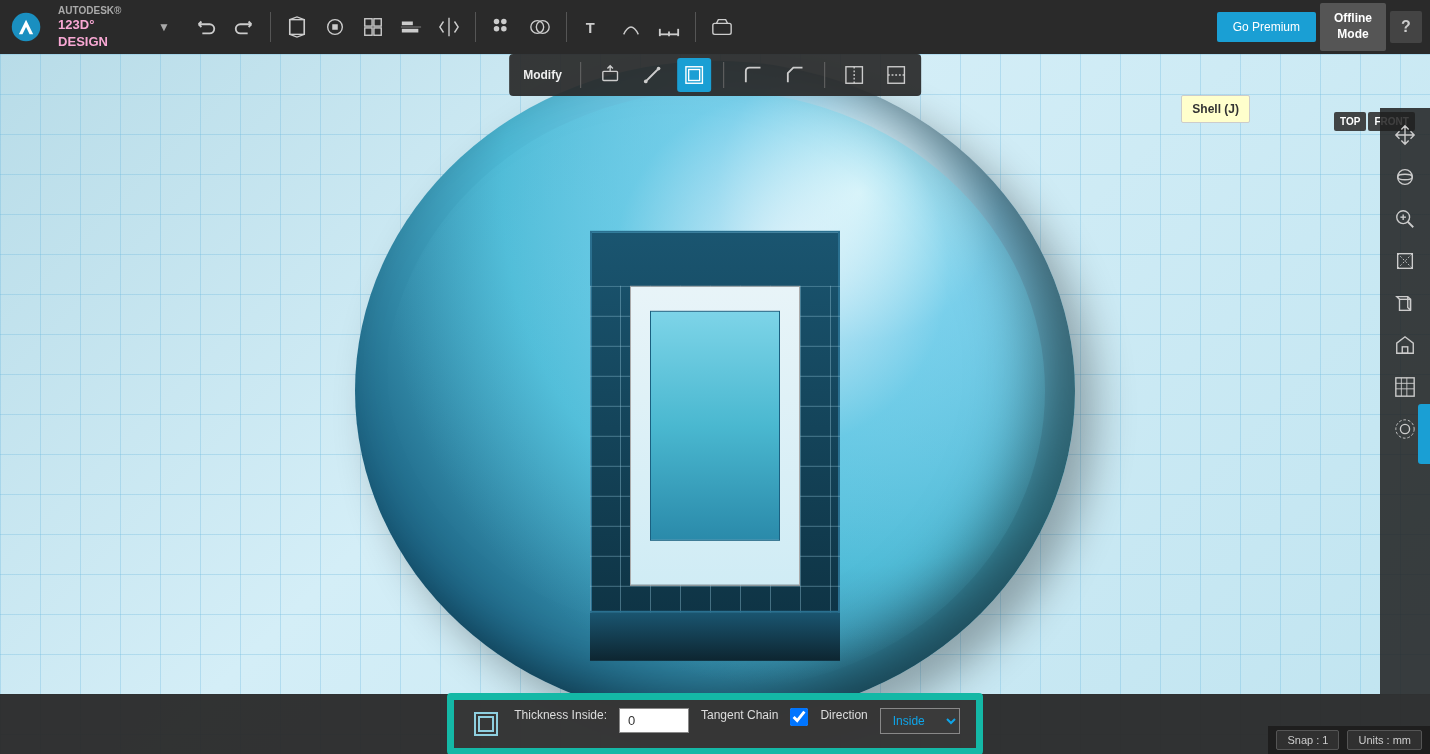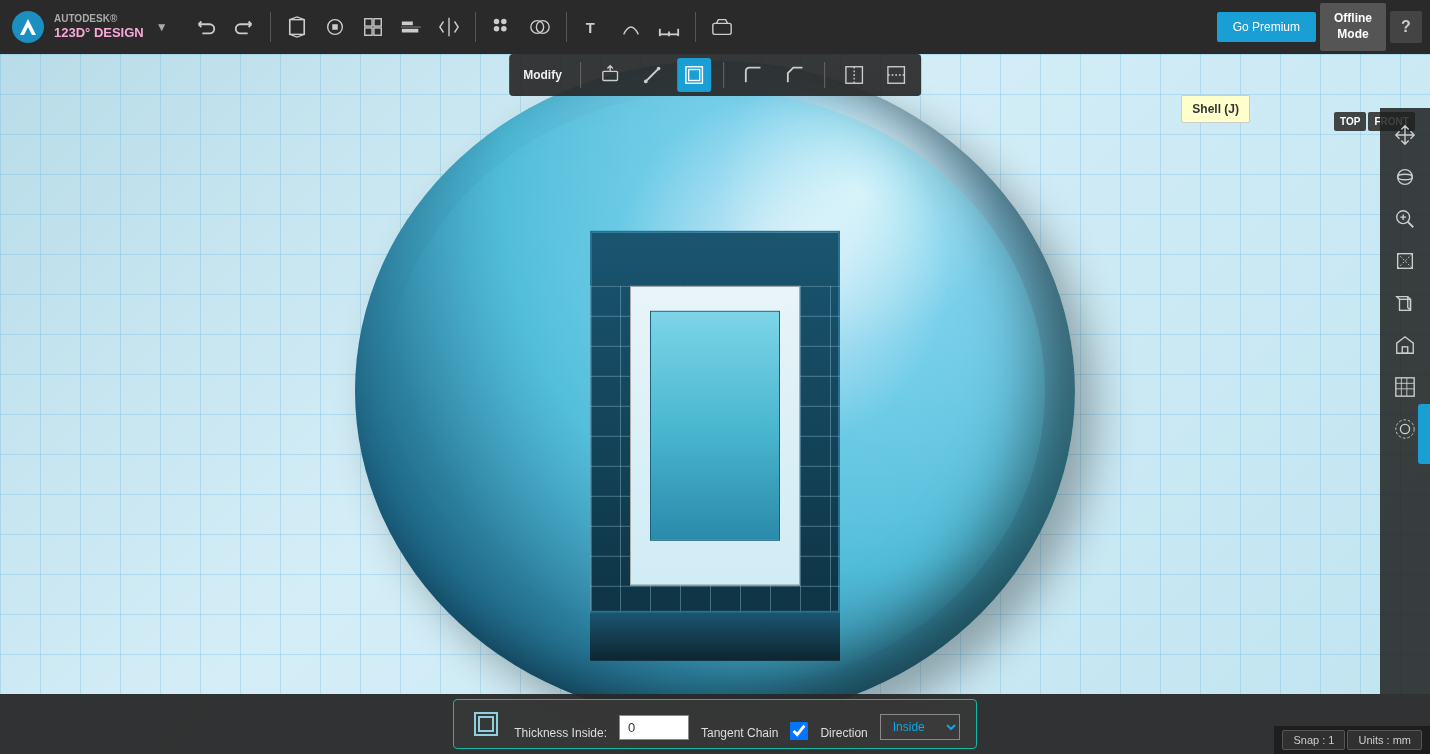--- a/index.html
+++ b/index.html
@@ -4,21 +4,21 @@
   <style>
     * { margin: 0; padding: 0; box-sizing: border-box; }
     body { width: 1430px; height: 754px; overflow: hidden; background: #c8e8f0; font-family: Arial, sans-serif; position: relative; }
 
     
     #topbar {
       position: absolute; top: 0; left: 0; right: 0; height: 54px;
       background: #2a2a2a; display: flex; align-items: center; z-index: 100;
     }
     #logo-area {
-      width: 180px; height: 54px; background: #2a2a2a; display: flex; align-items: center; padding: 0 10px; gap: 8px;
+      width: 180px; height: 54px; background: #2a2a2a; display: flex; align-items: center; padding: 0 10px; gap: 16px;
     }
     #logo-icon { width: 36px; height: 36px; }
     #logo-text { color: white; font-size: 11px; line-height: 1.3; }
     #logo-text .line1 { font-weight: bold; font-size: 10px; color: #aaa; }
     #logo-text .line2 { font-weight: bold; font-size: 13px; color: #f9a8d4; }
     #logo-dropdown { color: #aaa; font-size: 12px; cursor: pointer; margin-left: 4px; }
 
     #toolbar-main {
       flex: 1; display: flex; align-items: center; gap: 2px; padding: 0 8px;
     }
@@ -173,39 +173,39 @@
     }
 
     
     #bottom-toolbar {
       position: absolute; bottom: 0; left: 0; right: 0; height: 60px;
       background: rgba(40,40,40,0.95);
       display: flex; align-items: center; justify-content: center; gap: 0;
     }
     #bottom-inner {
       background: rgba(55,55,55,0.9); border-radius: 4px;
-      display: flex; align-items: flex-end; padding: 8px 16px; gap: 12px;
-      border: 1px solid #14b8a6;
+      display: flex; align-items: flex-start; padding: 8px 16px; gap: 12px;
+      border: 7px solid #14b8a6;
     }
     .bottom-icon { width: 32px; height: 32px; display: flex; align-items: center; justify-content: center; }
     .bottom-label { color: #ddd; font-size: 12px; }
     .bottom-input {
       background: white; border: 1px solid #888; color: #333;
       padding: 4px 8px; width: 70px; font-size: 13px; outline: none;
     }
     .bottom-checkbox { width: 18px; height: 18px; cursor: pointer; }
     .bottom-select {
       background: #3a3a3a; color: #0ea5e9; border: 1px solid #888;
       padding: 4px 8px; font-size: 12px; cursor: pointer;
     }
 
     
     #snap-bar {
       position: absolute; bottom: 0; right: 0; height: 28px;
-      background: rgba(30,30,30,0.95); display: flex; align-items: center; gap: 2px; padding: 0 8px;
+      background: rgba(30,30,30,0.95); display: flex; align-items: center; gap: 8px; padding: 0 8px;
     }
     .snap-btn {
       background: rgba(50,50,50,0.9); color: #ccc; border: 1px solid #555;
       font-size: 11px; padding: 3px 10px; cursor: pointer; border-radius: 2px;
     }
 
     
     .svg-icon { width: 22px; height: 22px; fill: #ccc; }
 
   </style>

